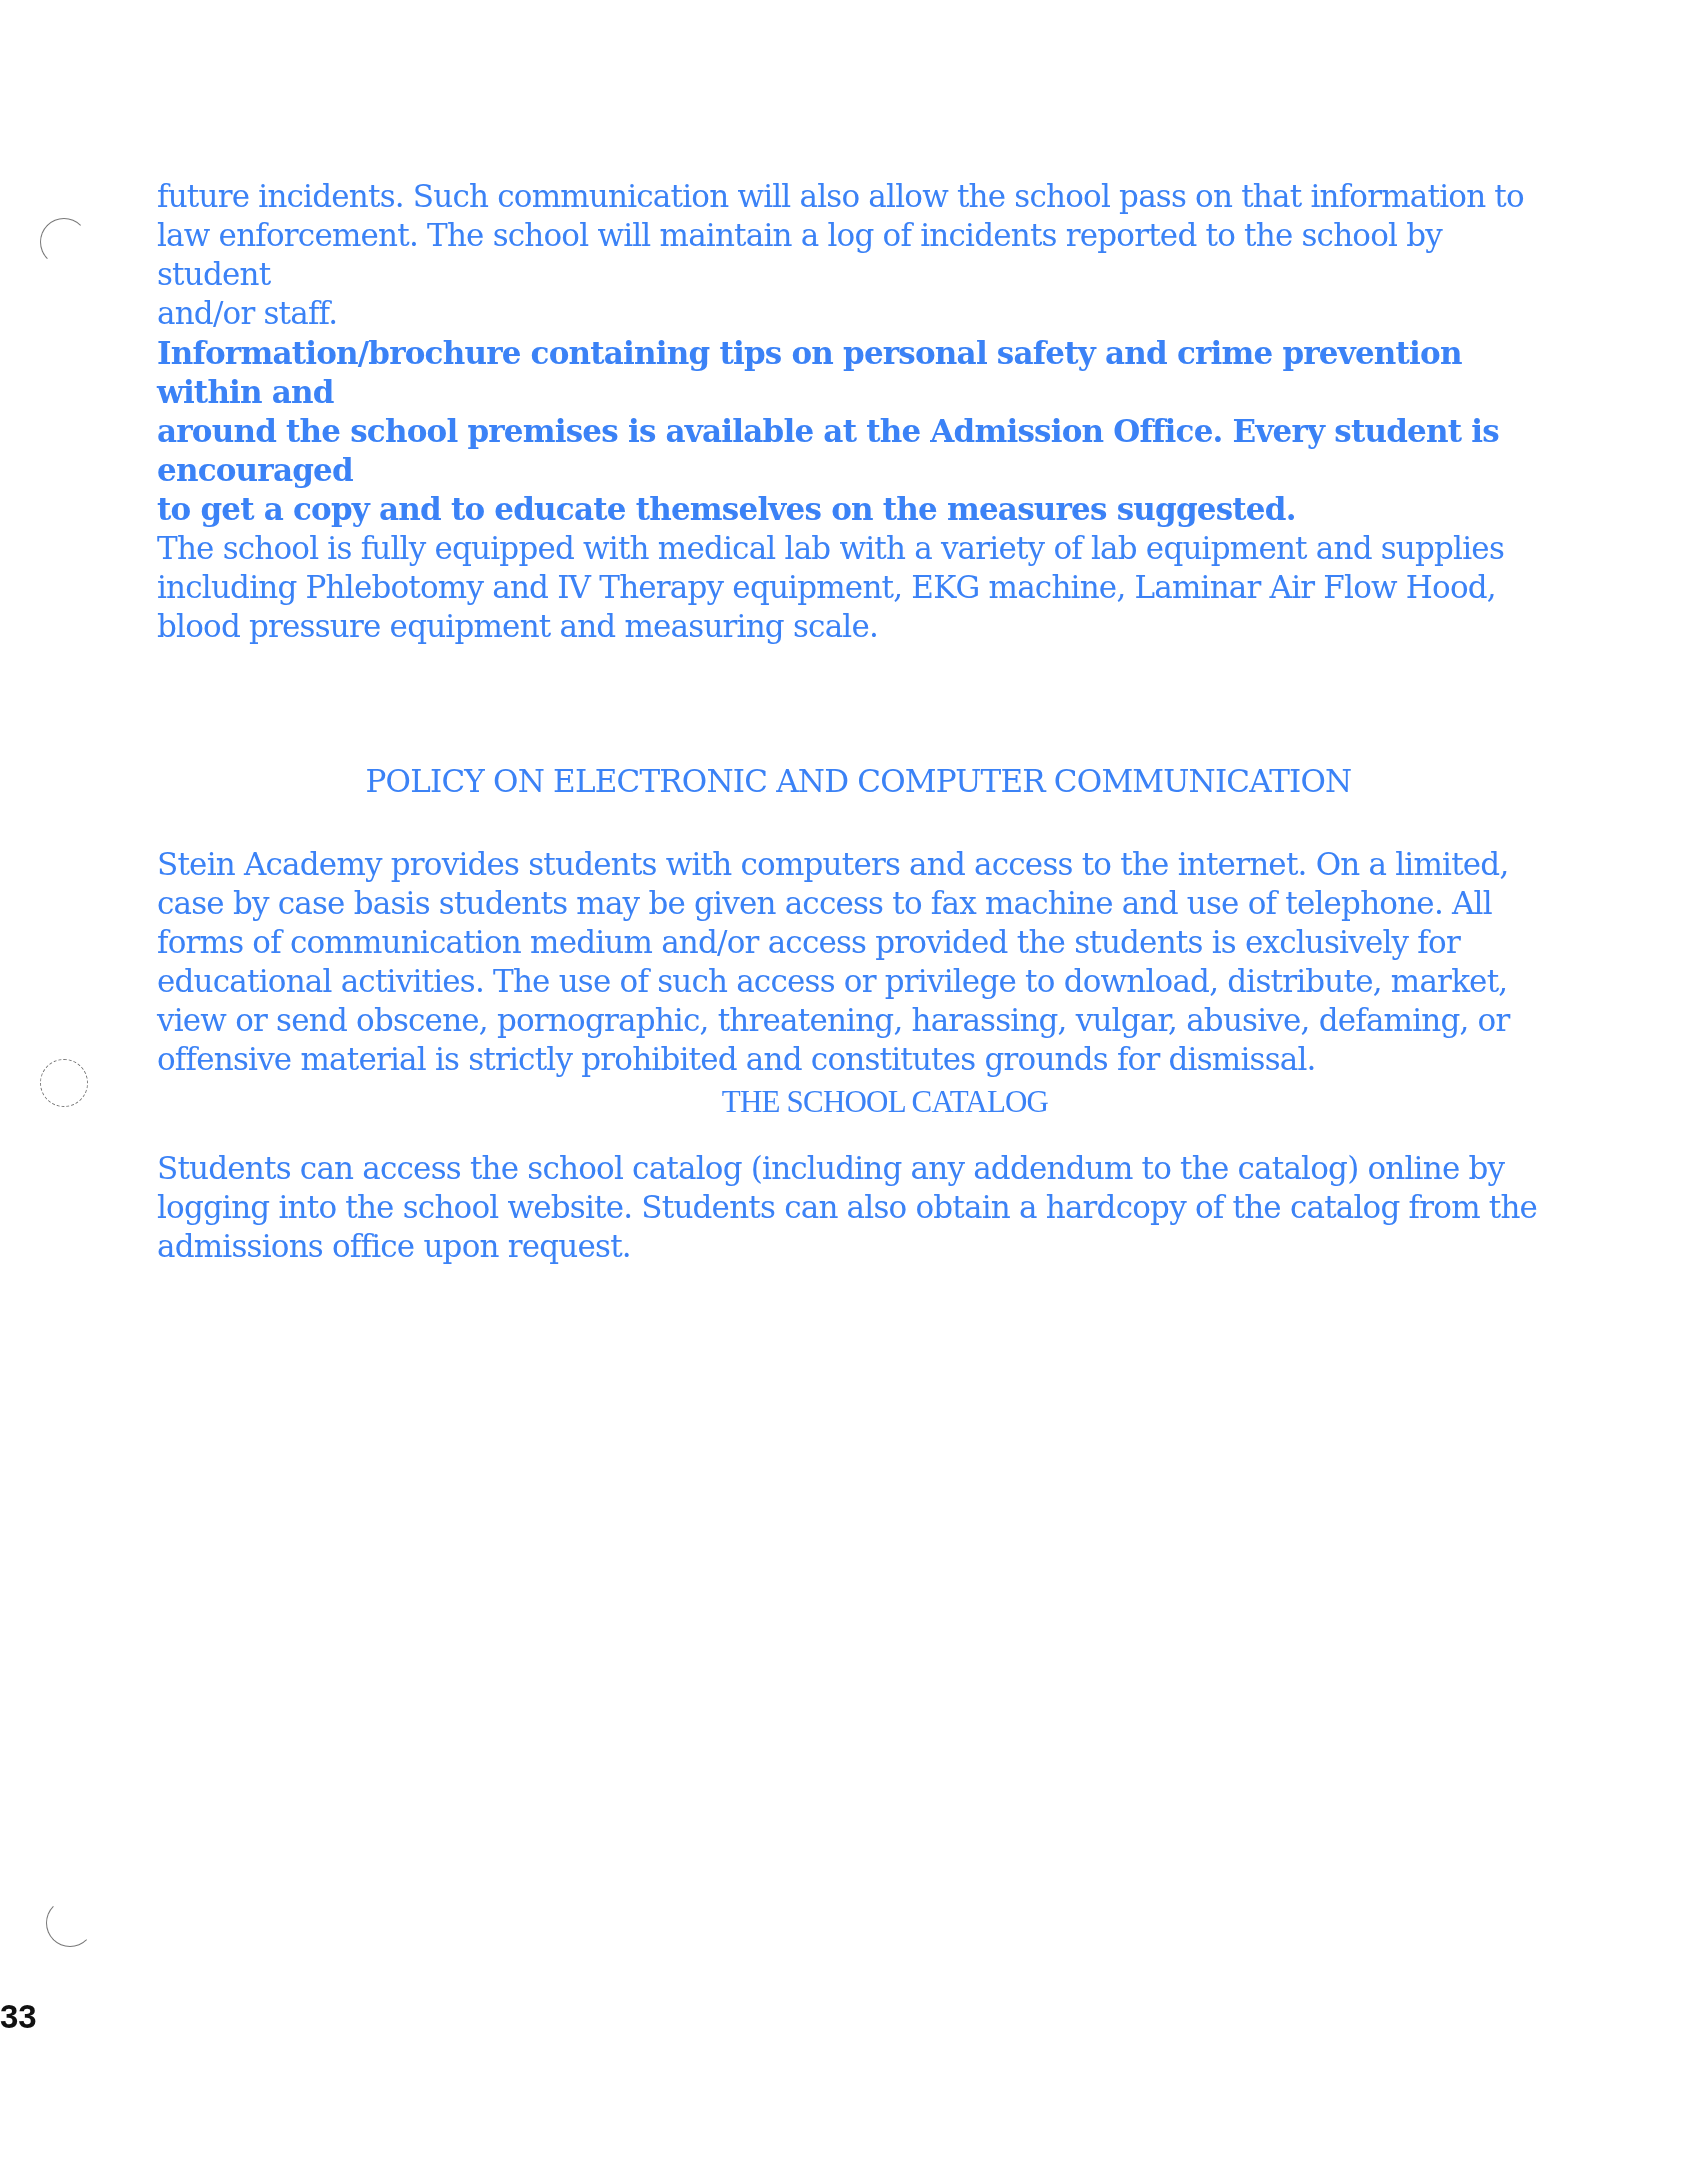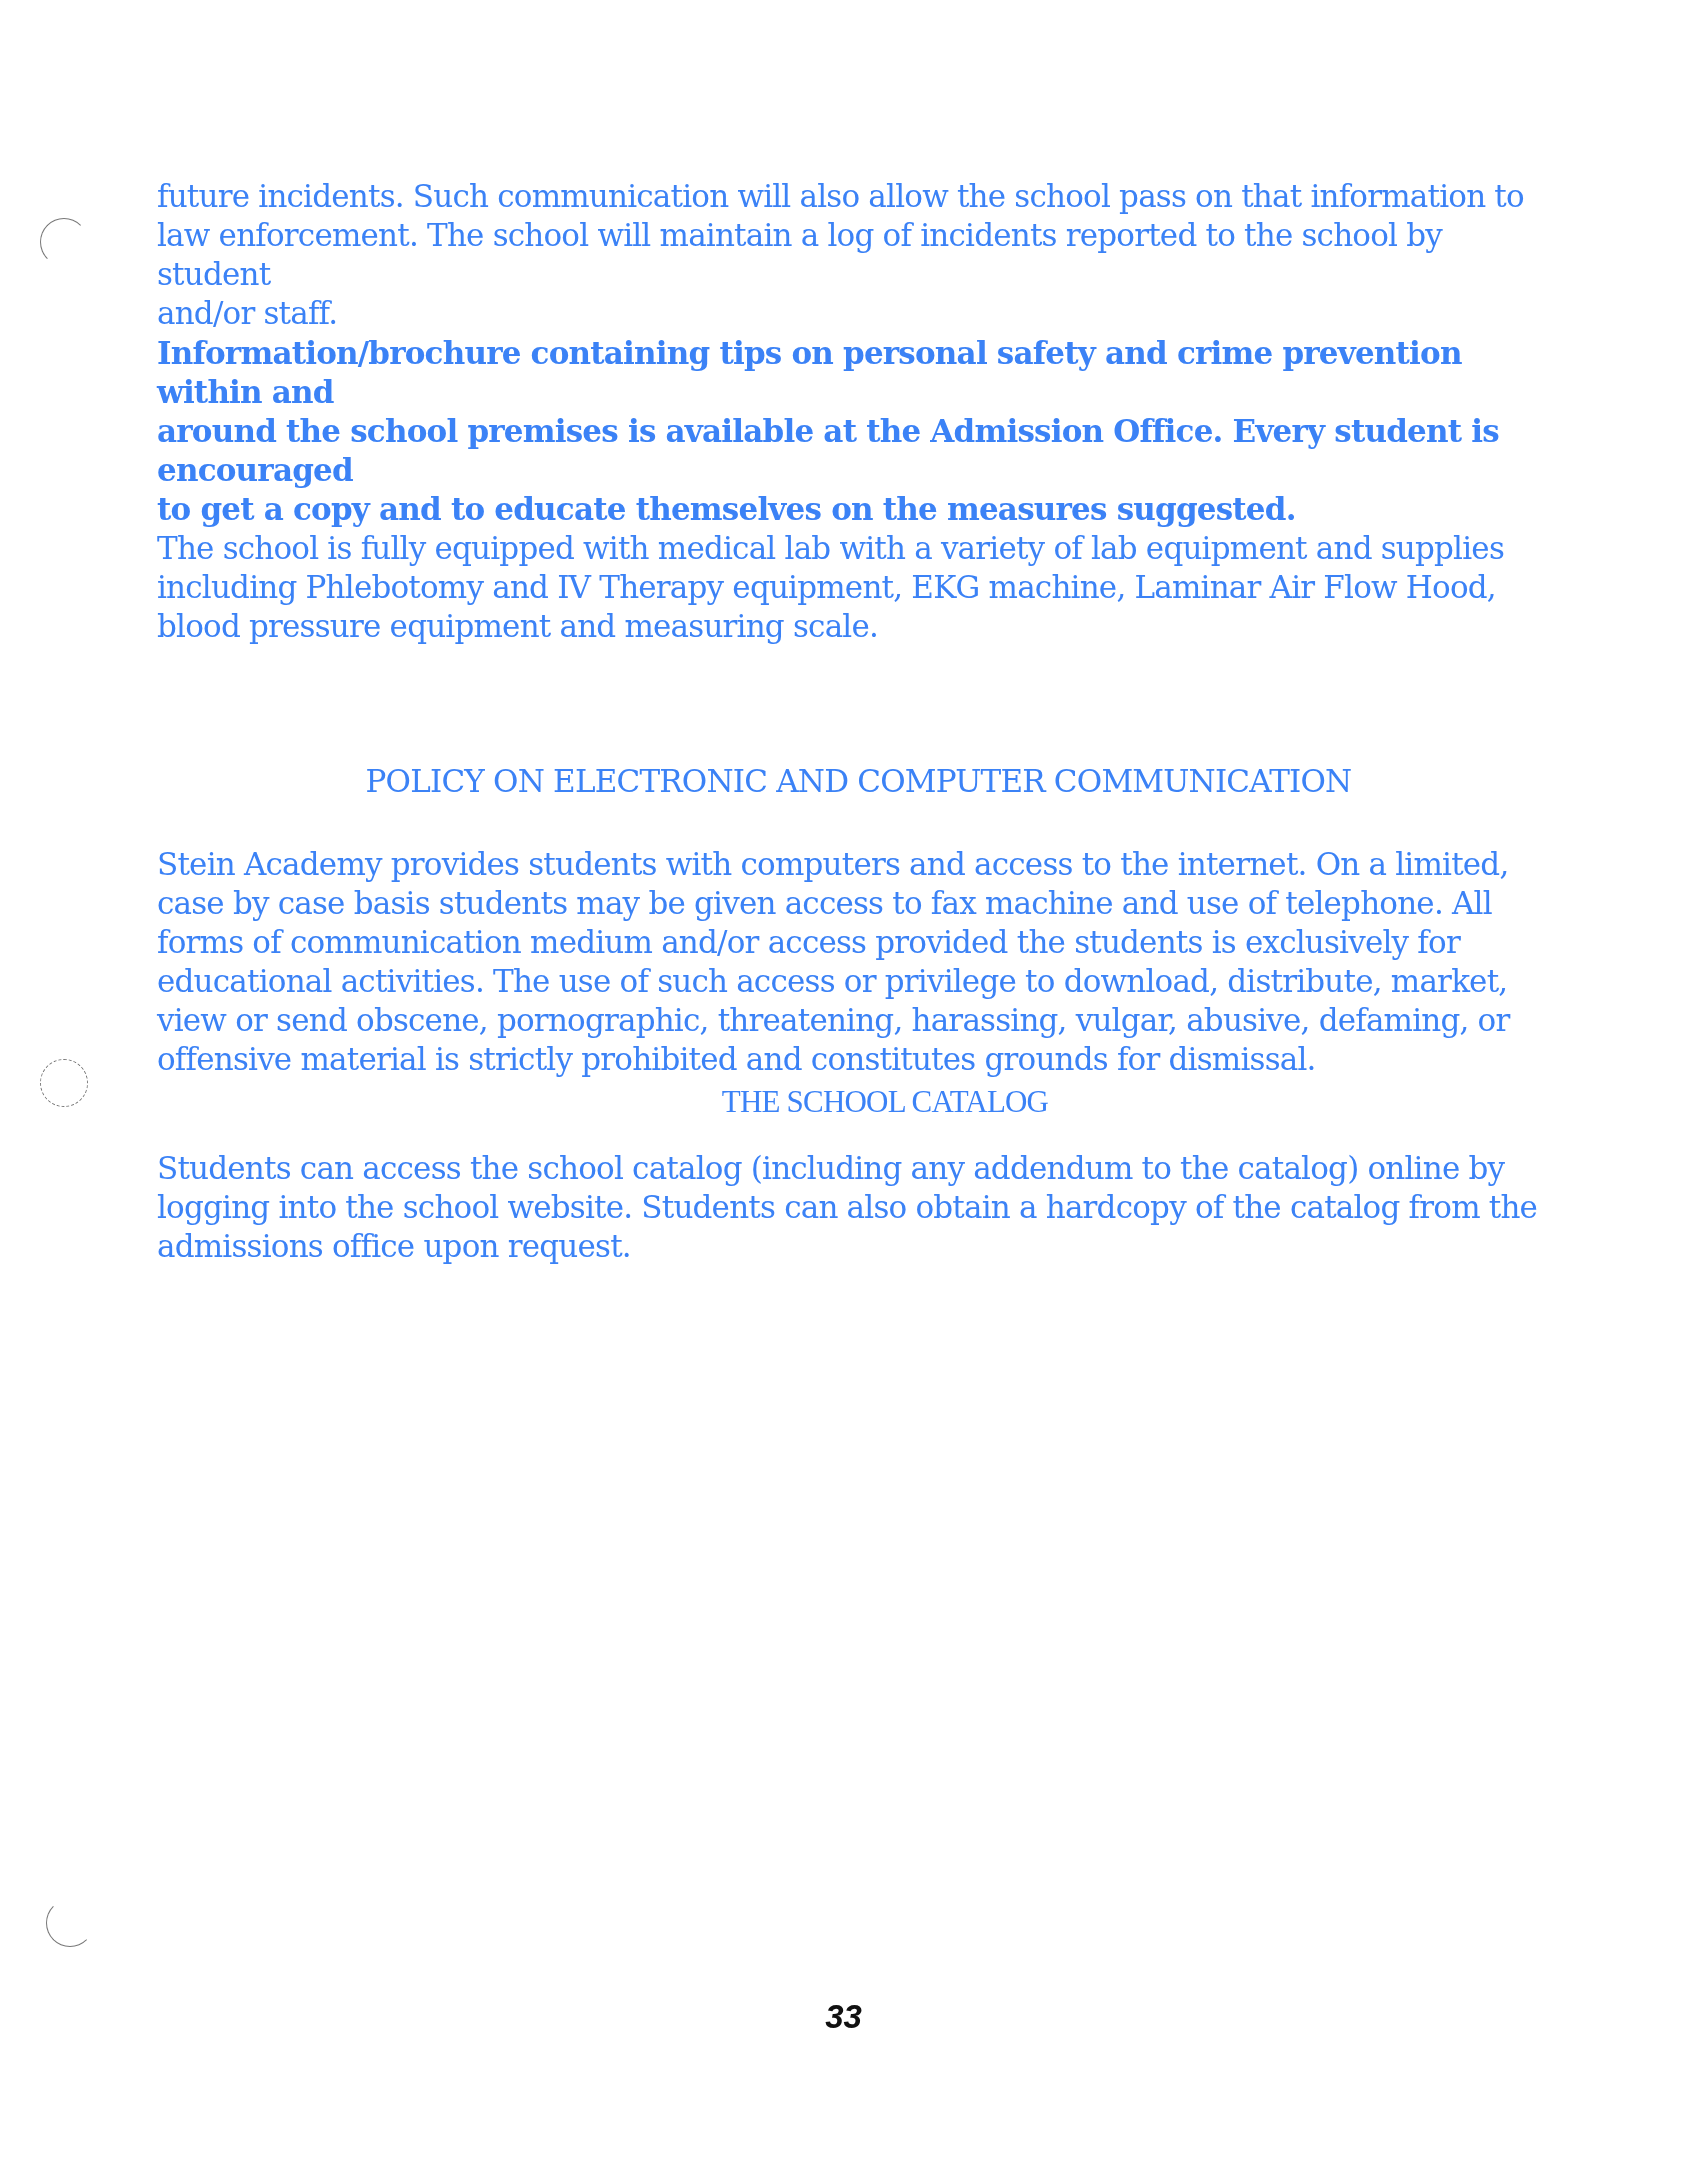--- a/index.html
+++ b/index.html
@@ -9,22 +9,22 @@
     .para { position: absolute; left: 157px; width: 1403px; line-height: 39px; white-space: pre-line; }
     .heading { position: absolute; left: 157px; width: 1403px; text-align: center; line-height: 39px; }
     #p1 { top: 177px; }
     #p2 { top: 334px; font-weight: bold; }
     #h1 { top: 490px; padding-left: 26.5px; }
     #p3 { top: 529px; }
     #h2 { top: 762px; padding-left: 0px; }
     #p4 { top: 845px; }
     #h3 { top: 1082px; padding-left: 26.5px; font-family: Liberation Serif, serif; }
     #p5 { top: 1121px; margin-top: 28px; }
-    .pagenum { position: absolute; left: 0; width: 1687px; top: 1998px; text-align: center;
-      font-family: "Liberation Sans", sans-serif; font-weight: bold; font-size: 33px; color: #111; font-style: italic; }
+    .pagenum { position: absolute; left: 0; width: 1687px; top: 1998px; 
+      font-family: "Liberation Sans", sans-serif; font-weight: bold; font-size: 33px; color: #111; }
     .hole { position: absolute; border: 1.3px solid #777; border-radius: 50%; }
     #hole1 { left: 40px; top: 218px; width: 46px; height: 46px; border-right-color: transparent; border-bottom-color: transparent; border-left-color: #777; }
     #hole2 { left: 40px; top: 1059px; width: 46px; height: 46px; border-style: dashed; }
     #hole3 { left: 46px; top: 1899px; width: 46px; height: 46px; border-top-color: transparent; border-right-color: transparent; }
   </style>
 </head>
 <body>
 
 <div class="page">
   <div class="hole" id="hole1"></div>

